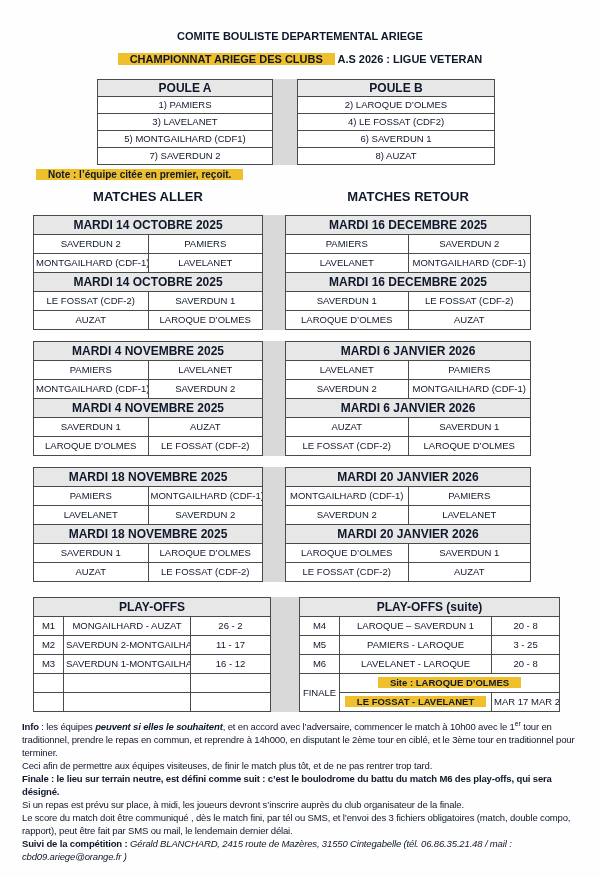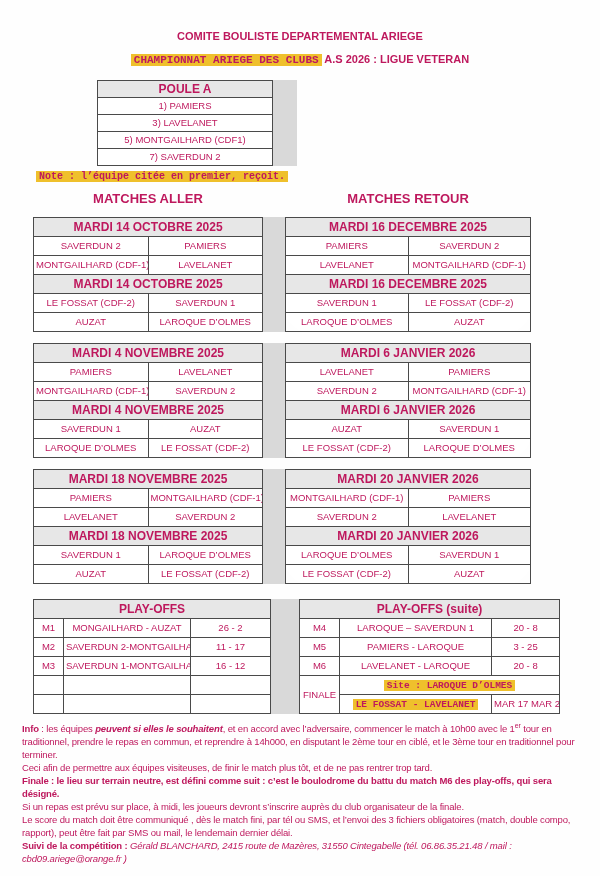--- a/index.html
+++ b/index.html
@@ -1,20 +1,20 @@
 <!DOCTYPE html>
 <html style="--highlight: #efc02c; --table-header-bg: #e7e7e7; --divider-bg: #d9d9d9; --border: #4a4a4a;"><head>
 <meta charset="utf-8">
 <style>
   html,body{margin:0;padding:0;background:#888;}
   .page{width:600px;height:876px;background:#fefefe;font-family:"Liberation Sans",sans-serif;
-        color:#be185d;position:relative;overflow:hidden;margin:0 auto;}
+        color:#0f172a;position:relative;overflow:hidden;margin:0 auto;}
   .doc-title{text-align:center;font-weight:bold;font-size:11px;padding-top:30px;}
   .doc-sub{text-align:center;font-weight:bold;font-size:11px;margin-top:11px;}
-  .hl{background:var(--highlight,#efc02c);padding:0 3px;font-family:Liberation Mono, monospace;}
+  .hl{background:var(--highlight,#efc02c);padding:0 12px;}
   .tbl{border-collapse:collapse;table-layout:fixed;background:#fff;}
   .tbl td,.tbl th{border:1px solid var(--border,#4a4a4a);font-size:9.5px;font-weight:normal;
         text-align:center;padding:0 2px;height:18px;line-height:1.05;overflow:hidden;white-space:nowrap;}
   .tbl th{background:var(--table-header-bg,#e7e7e7);font-weight:bold;font-size:12px;}
   .vgap{background:var(--divider-bg,#d9d9d9);}
   .poule-row{display:flex;align-items:stretch;margin:14px 0 0 97px;}
   .tbl.pa{width:176px;}
   .tbl.pb{width:198px;}
   .poule-row .vgap{width:24px;}
   .poule-row .tbl td,.poule-row .tbl th{height:16px;}
@@ -66,20 +66,39 @@
           </tr>
       <tr>
             <td>5) MONTGAILHARD (CDF1)</td>
           </tr>
       <tr>
             <td>7) SAVERDUN 2</td>
           </tr>
     </tbody>
       </table>
     <div class="vgap"></div>
+    <table class="tbl pb">
+      <tbody>
+          <tr>
+            <th>POULE B</th>
+          </tr>
+      <tr>
+            <td>2) LAROQUE D’OLMES</td>
+          </tr>
+      <tr>
+            <td>4) LE FOSSAT (CDF2)</td>
+          </tr>
+      <tr>
+            <td>6) SAVERDUN 1</td>
+          </tr>
+      <tr>
+            <td>8) AUZAT</td>
+          </tr>
+    </tbody>
+      </table>
   </div>
 
   <div class="note-line"><span class="hl">Note : l’équipe citée en premier, reçoit.</span></div>
 
   <div class="labels-row">
     <div class="lab-l">MATCHES ALLER</div>
     <div class="lab-g"></div>
     <div class="lab-r">MATCHES RETOUR</div>
   </div>
 

